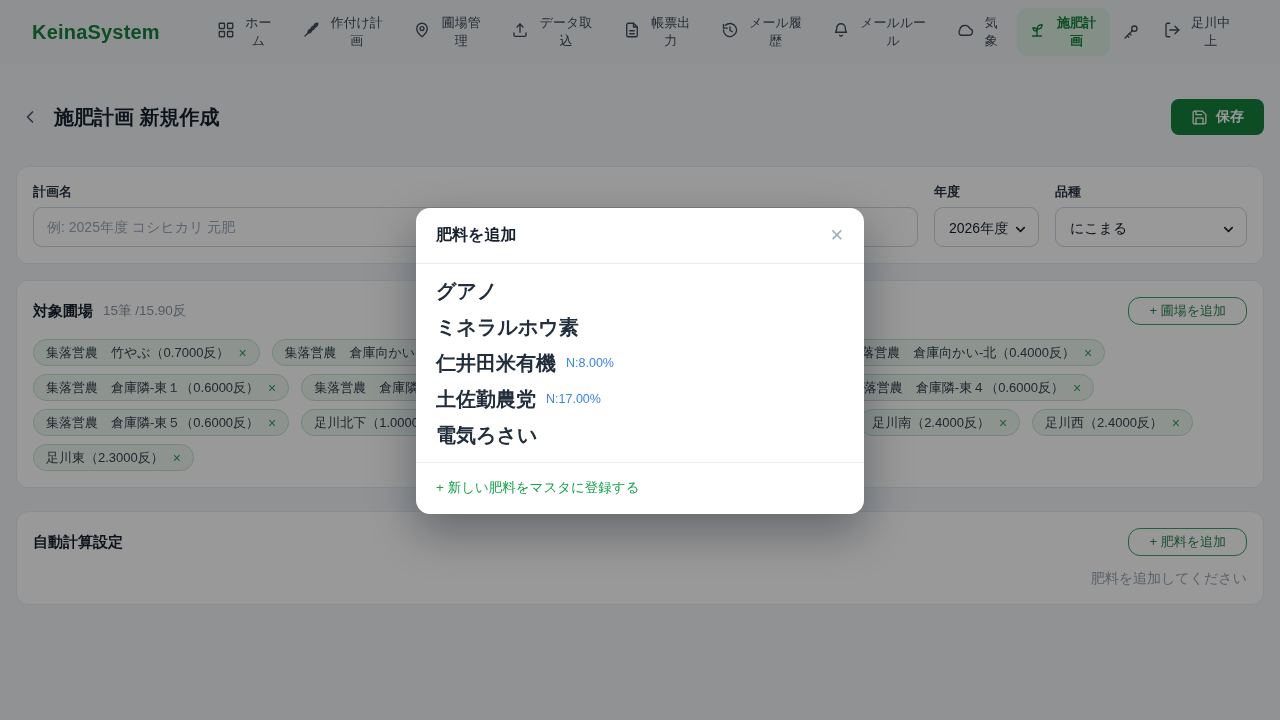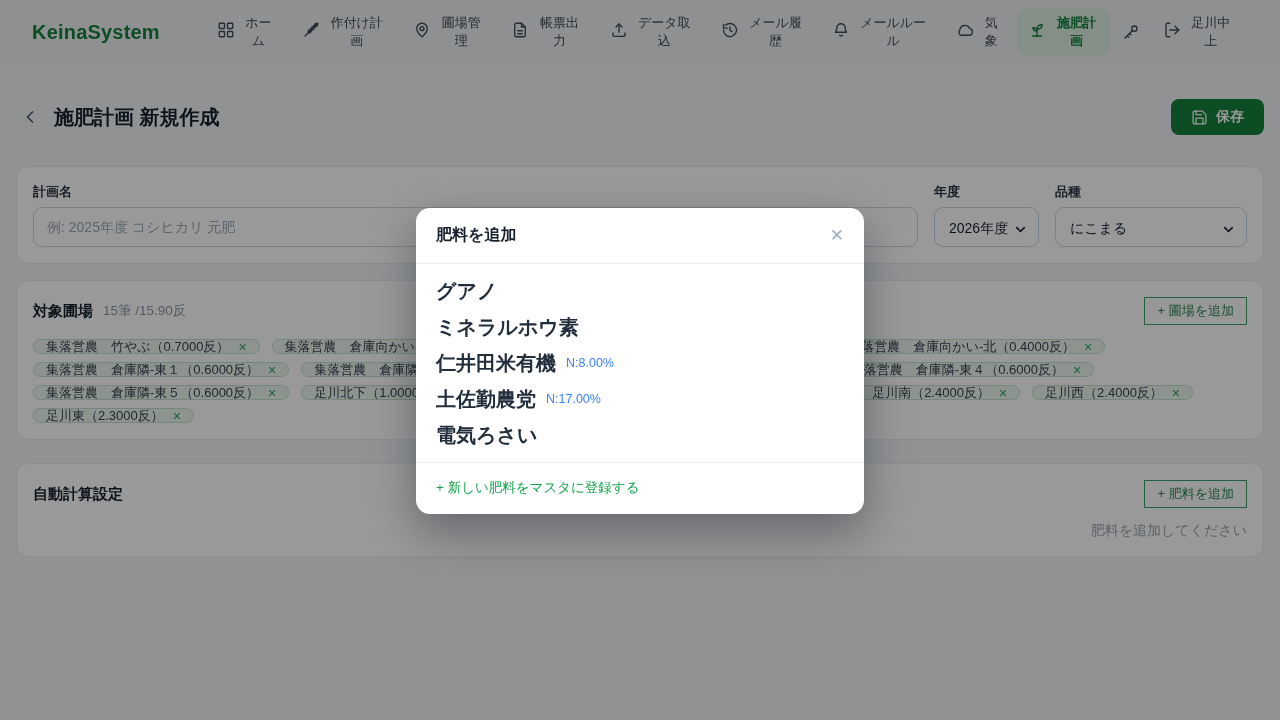--- a/index.html
+++ b/index.html
@@ -42,25 +42,25 @@
   .text-input::placeholder { color:#9aa7b8; }
   .select-box { height:40px; border:1px solid #cbd5e1; border-radius:9px; background:#fff; display:flex;
                 align-items:center; padding:4px 10px 0 14px; font-size:14px; color:#17212e; cursor:pointer; }
   .select-box .sel-val { flex:1; }
   .select-box svg { width:15px; height:15px; stroke-width:2.4; color:#17212e; }
 
   .card.section-card { margin-top:16px; }
   .sec-head { display:flex; align-items:center; }
   .sec-title { font-size:15px; font-weight:700; color:#17212e; }
   .sec-meta { font-size:13.5px; color:#8b97a5; margin-left:10px; }
-  .add-btn { margin-left:auto; border:1px solid #3da066; color:#2e8552; background:#fdfefd; border-radius:0;
-             font-size:13px; padding:4px 12px; cursor:pointer; font-family:inherit; }
+  .add-btn { margin-left:auto; border:1px solid #3da066; color:#2e8552; background:#fdfefd; border-radius:12px;
+             font-size:13px; padding:4px 20px; cursor:pointer; font-family:inherit; }
 
   .chips { display:flex; flex-wrap:wrap; gap:8px 12px; margin-top:14px; }
-  .chip { display:inline-flex; align-items:center; gap:9px; height:15px; padding:0 12px;
+  .chip { display:inline-flex; align-items:center; gap:9px; height:27px; padding:0 12px;
           background:#ecf7f0; border:1px solid #bfe0cb; border-radius:14px;
           font-size:13px; color:#36424f; white-space:nowrap; }
   .chip .chip-x { color:#2e9e5b; font-size:14px; cursor:pointer; line-height:1; }
 
   .card.auto-card { margin-top:23px; }
   .empty-text { margin-top:14px; font-size:14px; color:#98a3b1;text-align:right; }
 
   
   .overlay { position:absolute; inset:0; background:rgba(0,0,0,.40); z-index:50; }
   .modal { position:absolute; z-index:60; left:416px; top:208px; width:448px; background:#fff;
@@ -107,34 +107,34 @@
     <div class="nav-item">
       <span class="nav-ic"><svg class="ic" viewBox="0 0 24 24">
             <path d="M12 21s-7-5.6-7-11a7 7 0 0 1 14 0c0 5.4-7 11-7 11z"></path>
             <circle cx="12" cy="10" r="2.6"></circle>
           </svg></span>
       <span class="nav-label" style="--w:3.4em">圃場管理</span>
     </div>
 
     <div class="nav-item">
       <span class="nav-ic"><svg class="ic" viewBox="0 0 24 24">
+            <path d="M4 16v3a1.5 1.5 0 0 0 1.5 1.5h13A1.5 1.5 0 0 0 20 19v-3"></path>
+            <path d="M12 15V4"></path>
+            <path d="M8 8l4-4 4 4"></path>
+          </svg></span>
+      <span class="nav-label" style="--w:4.4em">データ取込</span>
+    </div>
+
+    <div class="nav-item">
+      <span class="nav-ic"><svg class="ic" viewBox="0 0 24 24">
             <path d="M14 3H7a2 2 0 0 0-2 2v14a2 2 0 0 0 2 2h10a2 2 0 0 0 2-2V8z"></path>
             <path d="M14 3v5h5"></path>
             <path d="M9 13h6M9 17h6"></path>
           </svg></span>
       <span class="nav-label" style="--w:3.4em">帳票出力</span>
-    </div>
-
-    <div class="nav-item">
-      <span class="nav-ic"><svg class="ic" viewBox="0 0 24 24">
-            <path d="M4 16v3a1.5 1.5 0 0 0 1.5 1.5h13A1.5 1.5 0 0 0 20 19v-3"></path>
-            <path d="M12 15V4"></path>
-            <path d="M8 8l4-4 4 4"></path>
-          </svg></span>
-      <span class="nav-label" style="--w:4.4em">データ取込</span>
     </div>
 
     <div class="nav-item">
       <span class="nav-ic"><svg class="ic" viewBox="0 0 24 24">
             <path d="M3.3 12a8.7 8.7 0 1 0 2.6-6.2"></path>
             <path d="M3.3 4.5v5h5"></path>
             <path d="M12 8v4.5l3 1.8"></path>
           </svg></span>
       <span class="nav-label" style="--w:4.4em">メール履歴</span>
     </div>

